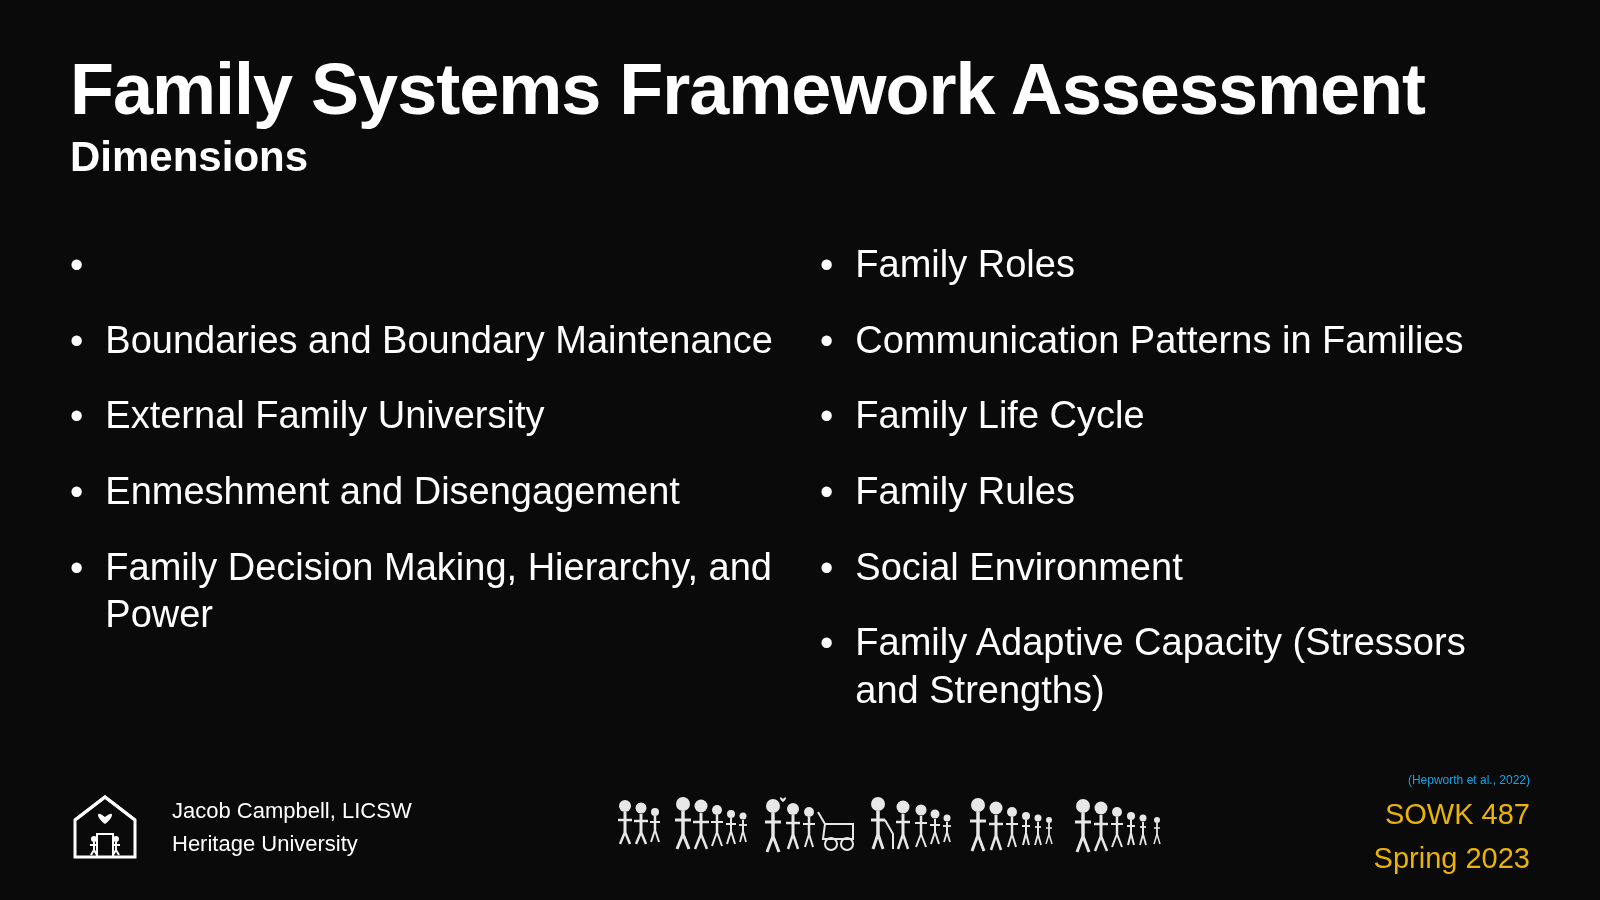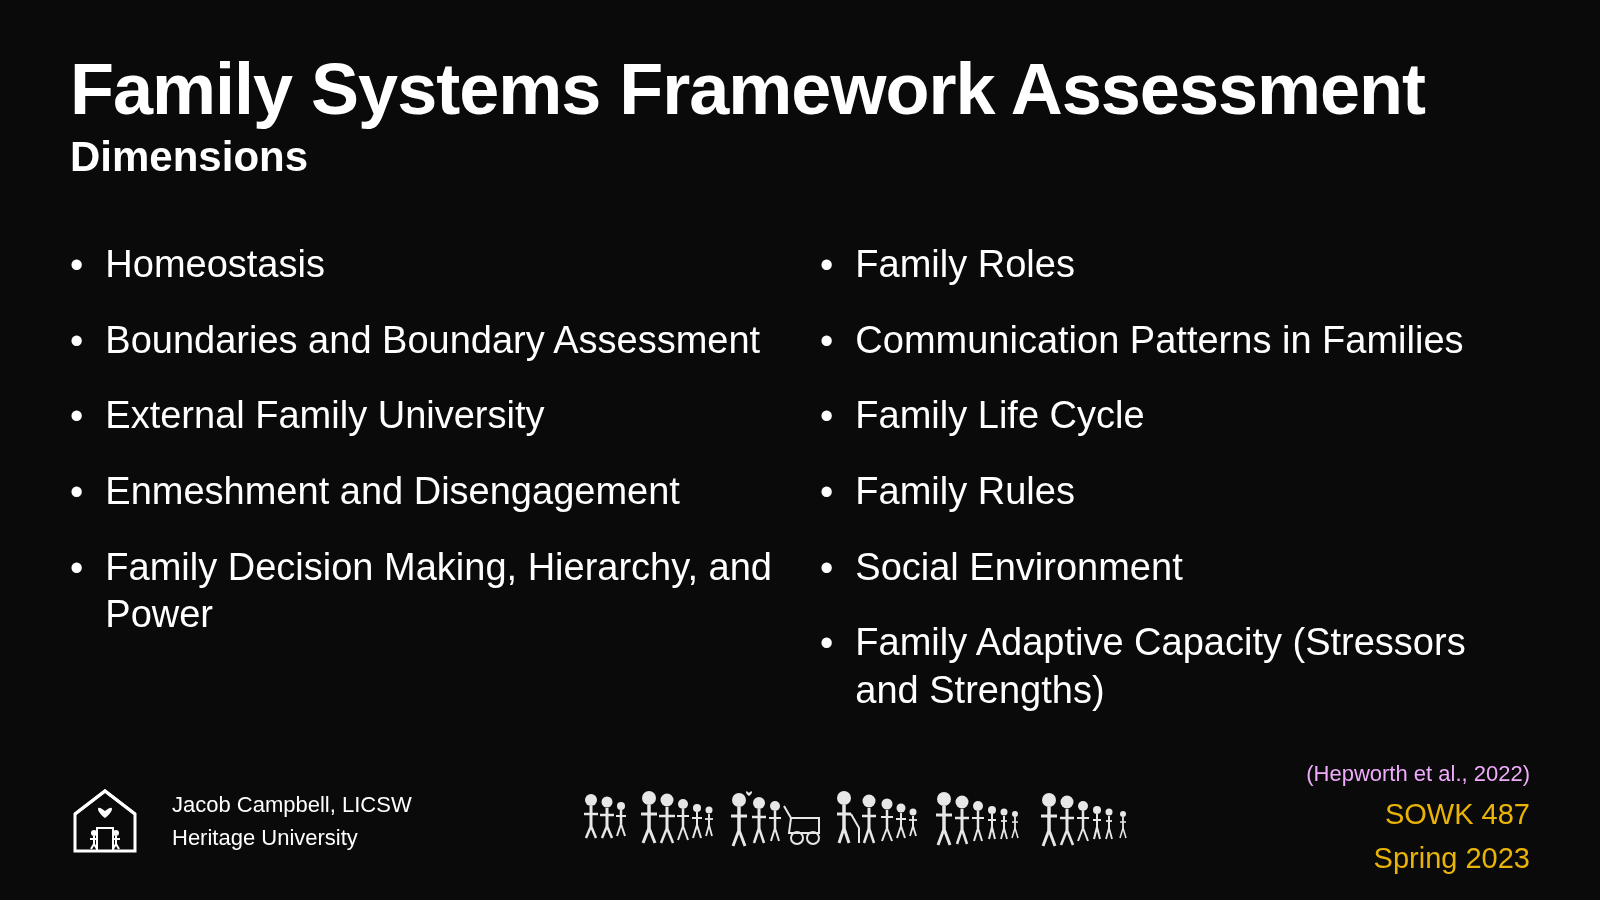--- a/index.html
+++ b/index.html
@@ -117,22 +117,22 @@
       align-items: center;
       gap: 0px;
       opacity: 0.9;
     }
 
     .footer-right {
       text-align: right;
     }
 
     .citation {
-      font-size: 22px;
-      color: #f0abfc;
+      font-size: 12px;
+      color: #0ea5e9;
       margin-bottom: 6px;
     }
 
     .course-info {
       font-size: 29px;
       color: #eab308;
       line-height: 1.5;
     }
   </style>
 </head>
@@ -143,25 +143,24 @@
   <div class="header">
     <h1 class="main-title">Family Systems Framework Assessment</h1>
     <h2 class="subtitle">Dimensions</h2>
   </div>
 
   <div class="content-area">
 
     <div class="column">
       <div class="bullet-item">
         <span class="bullet">•</span>
-        <span class="bullet-text">Homeostasis</span>
-      </div>
-      <div class="bullet-item">
-        <span class="bullet">•</span>
-        <span class="bullet-text">Boundaries and Boundary Assessment</span>
+      </div>
+      <div class="bullet-item">
+        <span class="bullet">•</span>
+        <span class="bullet-text">Boundaries and Boundary Maintenance</span>
       </div>
       <div class="bullet-item">
         <span class="bullet">•</span>
         <span class="bullet-text">External Family University</span>
       </div>
       <div class="bullet-item">
         <span class="bullet">•</span>
         <span class="bullet-text">Enmeshment and Disengagement</span>
       </div>
       <div class="bullet-item">

